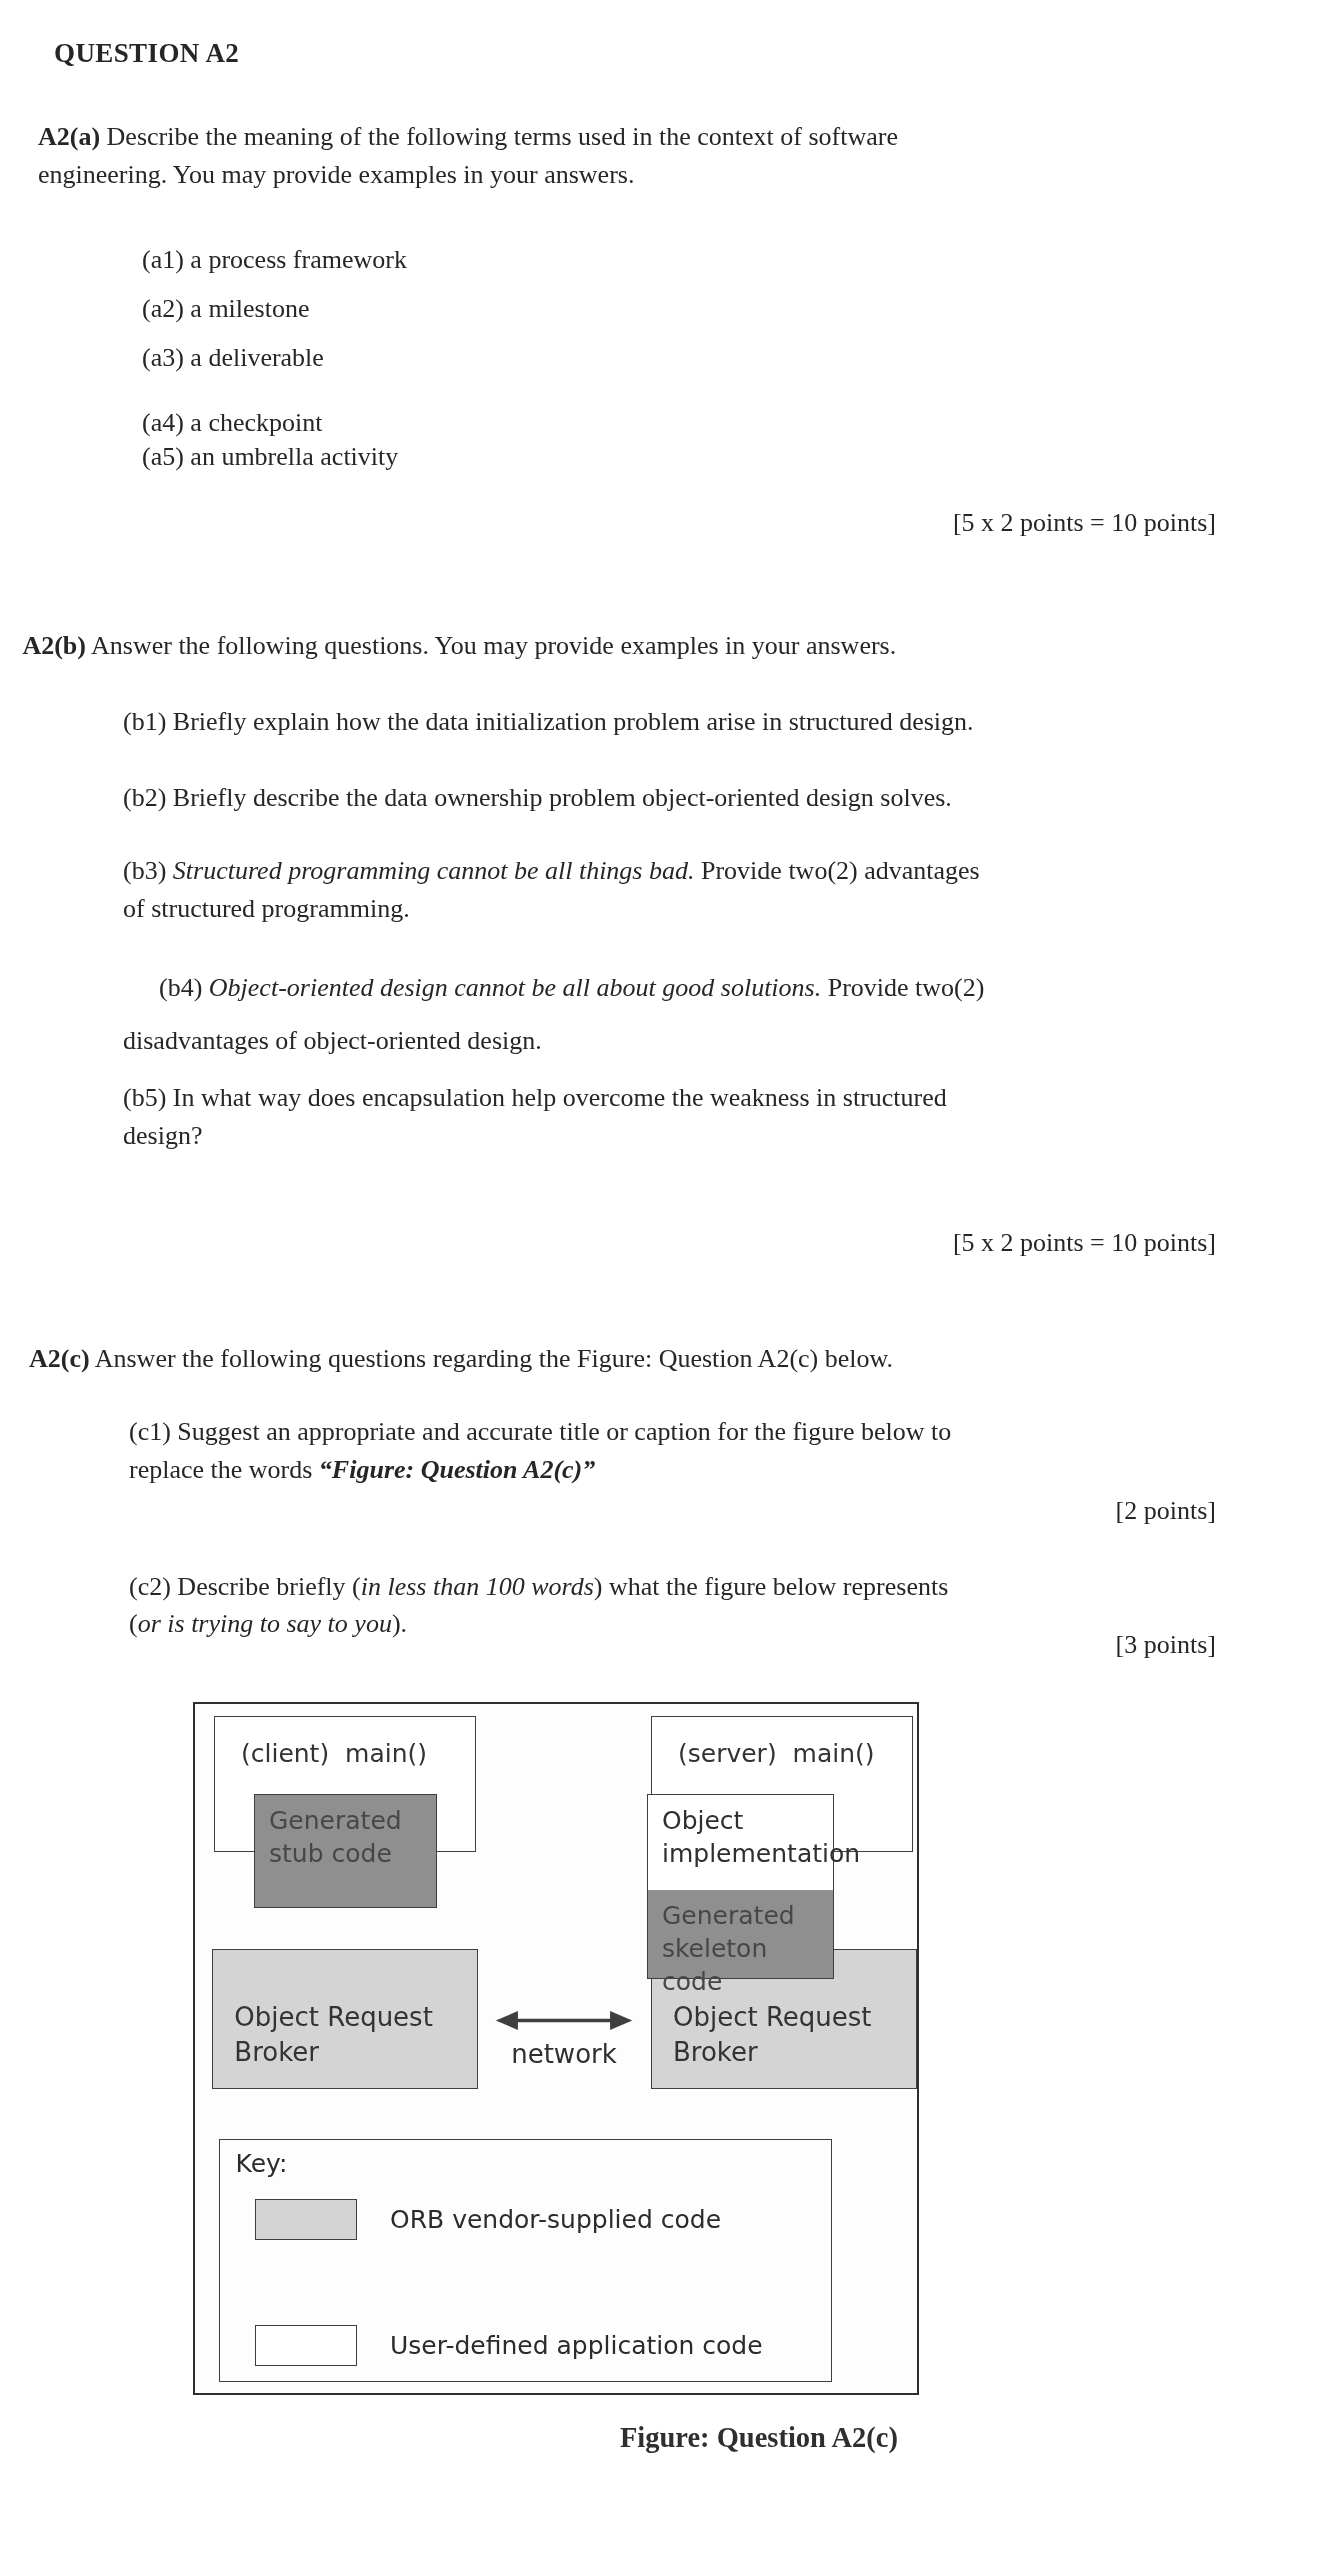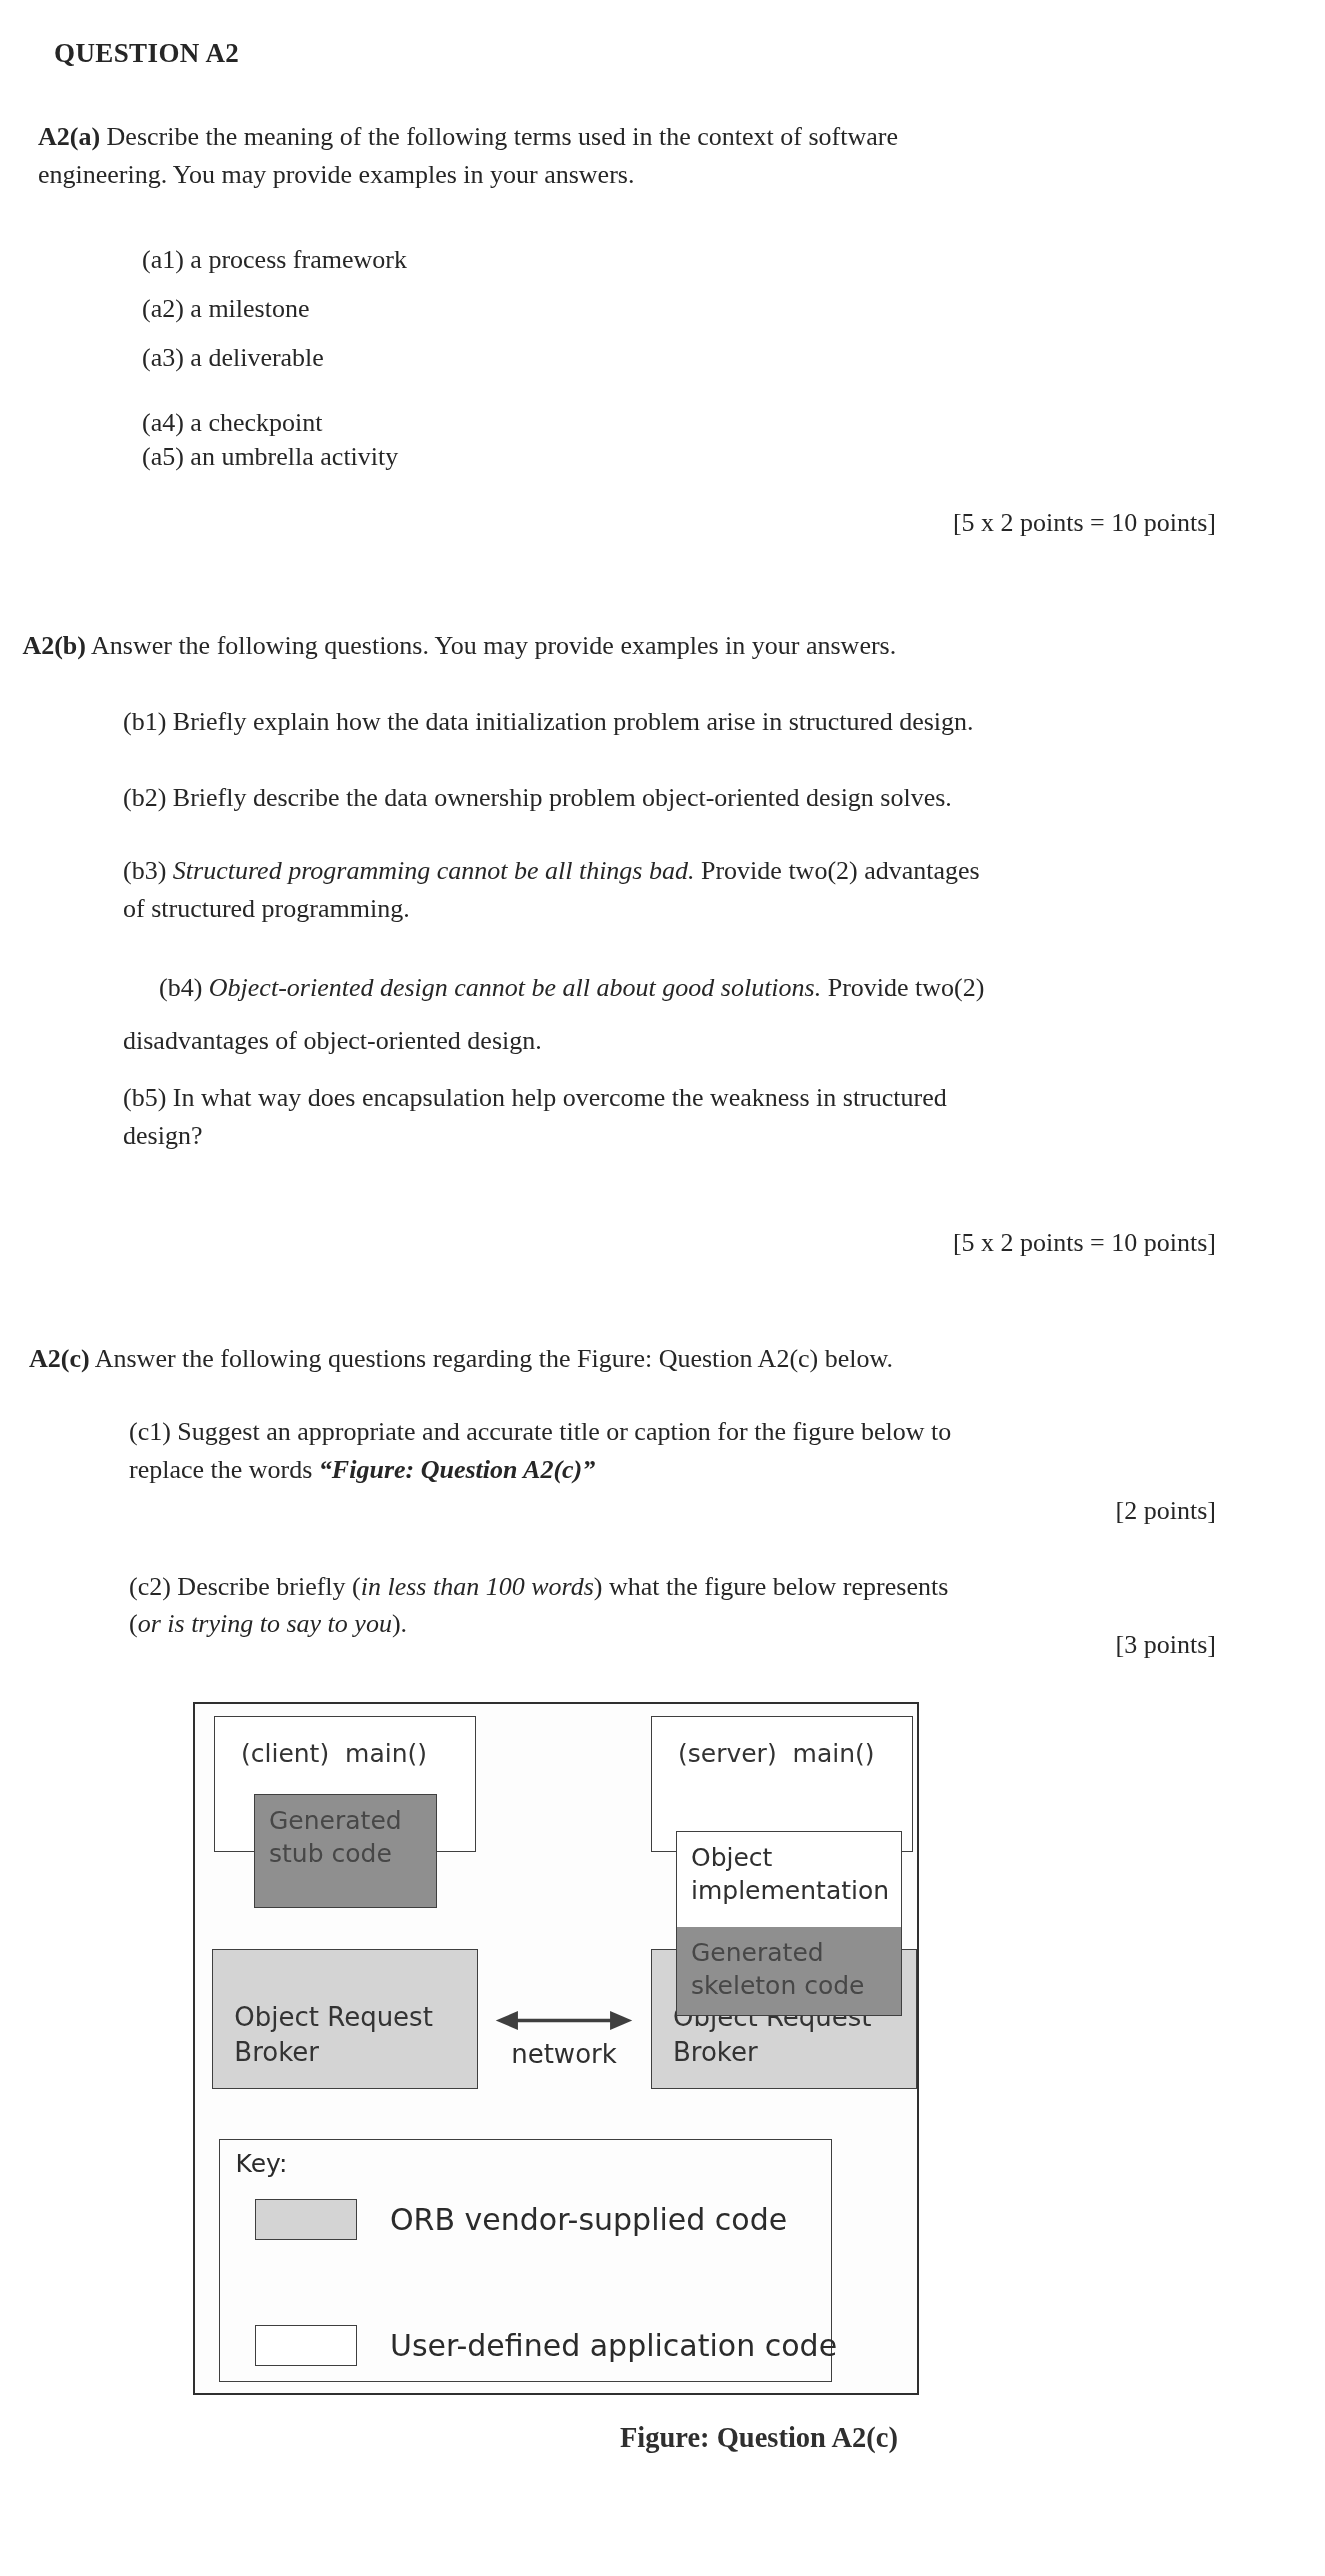--- a/index.html
+++ b/index.html
@@ -26,21 +26,21 @@
   #net-arrow{position:absolute;left:295px;top:302px;}
   #net-label{position:absolute;left:295px;top:335px;width:148px;text-align:center;font-size:26px;color:#2f2f2f;}
   #keybox{position:absolute;left:24px;top:435px;width:613px;height:243px;
           box-sizing:border-box;border:1.7px solid #3f3f3f;background:#fdfdfd;}
   #key-title{position:absolute;left:15.5px;top:8.6px;font-size:25px;color:#2b2b2b;}
   .keyrow{position:absolute;left:35px;right:14px;height:41px;display:flex;align-items:center;}
   .swatch{width:102px;height:41px;box-sizing:border-box;border:1.7px solid #3f3f3f;flex:0 0 auto;}
   .sw-light{background:#d4d4d4;}
   .sw-dark{background:#9a9a9a;}
   .sw-white{background:#ffffff;}
-  .keylabel{margin-left:33px;font-size:30px;color:#2b2b2b;white-space:nowrap;}
+  .keylabel{margin-left:33px;font-size:25px;color:#2b2b2b;white-space:nowrap;}
   #caption{position:absolute;left:176px;top:2422px;width:722px;text-align:right;
            font-size:28.5px;font-weight:bold;color:#2f2f2f;font-family:"Liberation Serif", serif;}
 </style>
 </head>
 <body>
 
 <div id="page">
 
   <div class="q-title" style="left:54px;top:38px;">QUESTION A2</div>
 
@@ -88,21 +88,21 @@
     <div class="fbox stack dark" style="left:59px;top:90px;width:183px;">
       <div class="sec" style="height:112px;">Generated stub code</div>
     </div>
 
     <div class="fbox orb" style="left:17.3px;top:245px;width:266px;height:140px;">
       <div style="width:216px;">Object Request Broker</div>
     </div>
 
     <div class="fbox mainbox" style="left:456px;top:12px;width:262px;height:136px;">(server)  main()</div>
 
-    <div class="fbox stack" style="left:481px;top:90px;width:226px;background:#fff;margin-top:37px;">
+    <div class="fbox stack" style="left:452px;top:90px;width:187px;background:#fff;">
       <div class="sec lightsec" style="height:95px;">Object implementation</div>
       <div class="sec dark" style="height:88px;">Generated skeleton code</div>
     </div>
 
     <div class="fbox orb" style="left:456px;top:245px;width:266px;height:140px;">
       <div style="width:216px;">Object Request Broker</div>
     </div>
 
     <svg id="net-arrow" width="148" height="29" viewBox="0 0 172 34">
       <line x1="26" y1="17" x2="146" y2="17" stroke="#3f3f3f" stroke-width="4"></line>

